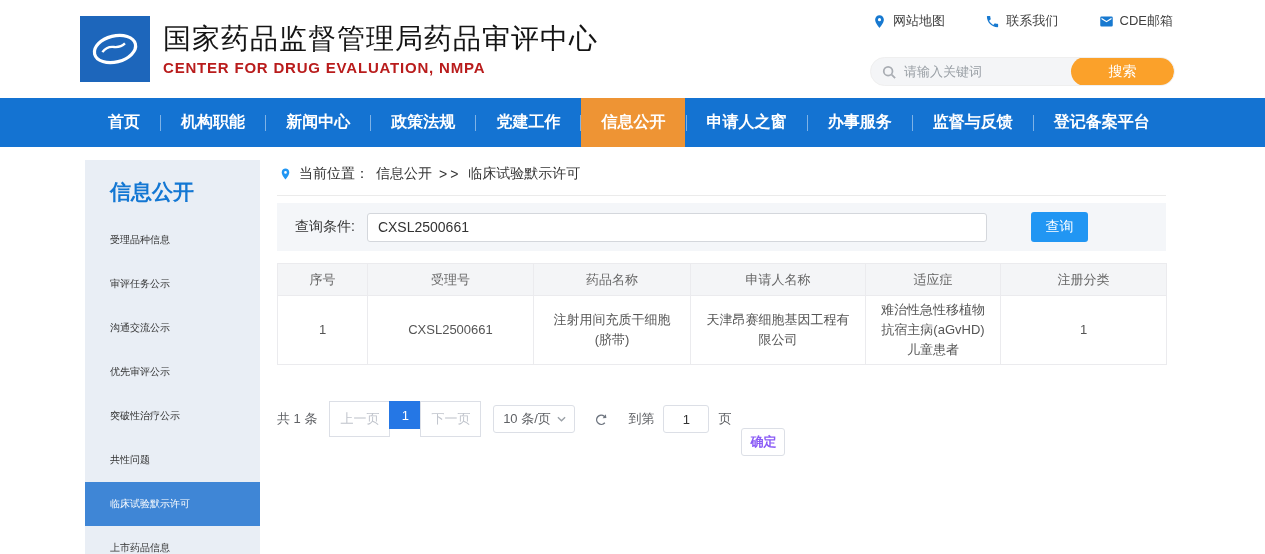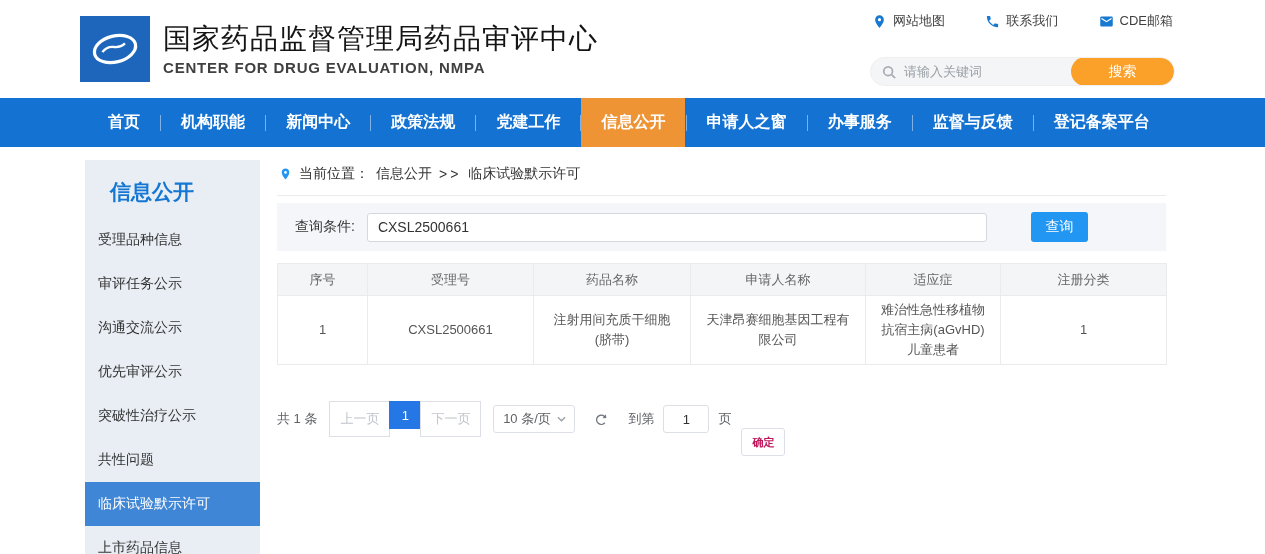--- a/index.html
+++ b/index.html
@@ -6,21 +6,21 @@
   html,body { background:#fff; }
   body { font-family:"Liberation Sans","DejaVu Sans",sans-serif; }
   .page { position:relative; width:1265px; height:554px; background:#fff; overflow:hidden; }
 
   
   .topbar { height:98px; display:flex; align-items:center; justify-content:space-between;
             padding:0 90px 0 80px; background:#fff; }
   .brand { display:flex; align-items:center; gap:13px; }
   .logo { width:70px; height:66px; flex:0 0 auto; }
   .brand-title { font-size:28px; font-weight:normal; color:#141414; letter-spacing:1px; line-height:1.2; white-space:nowrap; }
-  .brand-sub { font-size:15px; font-weight:bold; color:#404040; letter-spacing:0.8px; margin-top:4px; white-space:nowrap; }
+  .brand-sub { font-size:15px; font-weight:bold; color:#b91c1c; letter-spacing:0.8px; margin-top:4px; white-space:nowrap; }
 
   .top-right { width:305px; display:flex; flex-direction:column; gap:27px; }
   .quick-links { display:flex; justify-content:space-between; align-items:center; padding:0 2px; }
   .qlink { display:flex; align-items:center; gap:6px; font-size:13px; color:#404040; cursor:pointer; white-space:nowrap; }
   .qlink svg { width:15px; height:15px; fill:#1779d0; }
 
   .search-pill { display:flex; align-items:center; height:29px; background:#f4f5f7;
                  border:1px solid #efefef; border-radius:15px; overflow:hidden; }
   .search-pill .mag { margin-left:11px; width:14px; height:14px; stroke:#a9adb3; fill:none; stroke-width:2; flex:0 0 auto; }
   .search-pill input { flex:1; min-width:0; border:none; outline:none; background:transparent;
@@ -35,22 +35,22 @@
   .nav-item { display:flex; align-items:center; padding:4px 20px; color:#fff; font-size:16px;
               font-weight:bold; cursor:pointer; }
   .nav-item.active { background:#ee9434; }
   .nav-sep { width:1px; height:16px; background:rgba(255,255,255,0.45); align-self:center; flex:0 0 auto; }
 
   
   .content { display:flex; padding-left:85px; margin-top:13px; align-items:flex-start; }
 
   .sidebar { width:175px; height:394px; background:#e9eef5; padding-top:18px; flex:0 0 auto; }
   .sidebar-title { padding-left:25px; font-size:21px; font-weight:bold; color:#1377d3; margin-bottom:12px; }
-  .side-item { height:44px; line-height:44px; padding-left:13px; font-size:14px; color:#333;
-               cursor:pointer; white-space:nowrap; overflow:hidden;font-family:Liberation Mono, monospace; }
+  .side-item { height:44px; line-height:44px; padding-left:25px; font-size:10px; color:#333;
+               cursor:pointer; white-space:nowrap; overflow:hidden; }
   .side-item.active { background:#3f86d6; color:#fff; }
 
   .main { width:889px; margin-left:17px; }
 
   .breadcrumb { display:flex; align-items:center; gap:7px; padding:5px 0 12px 2px;
                 border-bottom:1px solid #ebebeb; font-size:14px; color:#333; }
   .breadcrumb svg { width:13px; height:16px; fill:#2196f3; }
   .crumb-sep { letter-spacing:3px; color:#333; }
 
   .querybar { margin-top:7px; height:48px; background:#f4f6f9; display:flex; align-items:center; }
@@ -78,21 +78,21 @@
              display:flex; align-items:center; justify-content:center; gap:6px; color:#606266;
              background:#fff; cursor:pointer; white-space:nowrap; }
   .pg-size svg { width:9px; height:6px; stroke:#9aa0a6; fill:none; stroke-width:1.5; }
   .pg-refresh { margin-left:18px; width:17px; height:17px; cursor:pointer; }
   .pg-refresh svg { width:17px; height:17px; fill:#6f7680; }
   .pg-goto-label { margin-left:18px; white-space:nowrap;text-align:center; }
   .pg-goto-input { margin:0 9px; width:46px; height:28px; border:1px solid #dcdfe6; border-radius:3px;
                    text-align:center; font-size:13px; color:#333; outline:none; font-family:inherit; }
   .pg-goto-suffix { white-space:nowrap; }
   .pg-confirm { margin-left:10px; width:44px; height:28px; border:1px solid #dcdfe6; border-radius:3px;
-                background:#fff; color:#be185d; font-size:11px; font-weight:bold; cursor:pointer; font-family:inherit;margin-top:46px; }
+                background:#fff; color:#8b5cf6; font-size:13px; font-weight:bold; cursor:pointer; font-family:inherit;margin-top:46px; }
 </style>
 </head>
 <body>
 
 <div class="page">
 
   <header class="topbar">
     <div class="brand">
       <div class="logo">
         <svg viewBox="0 0 70 66" width="70" height="66">

